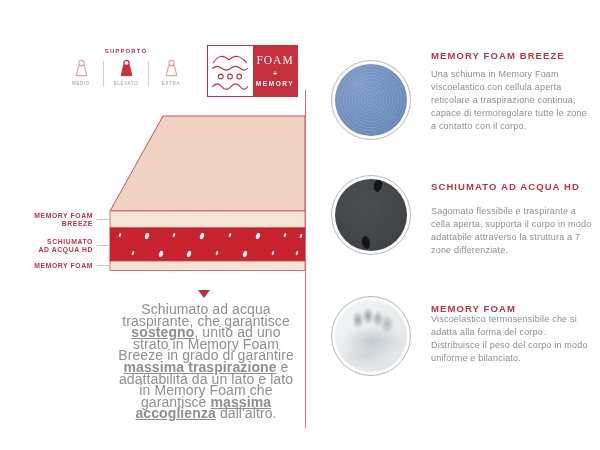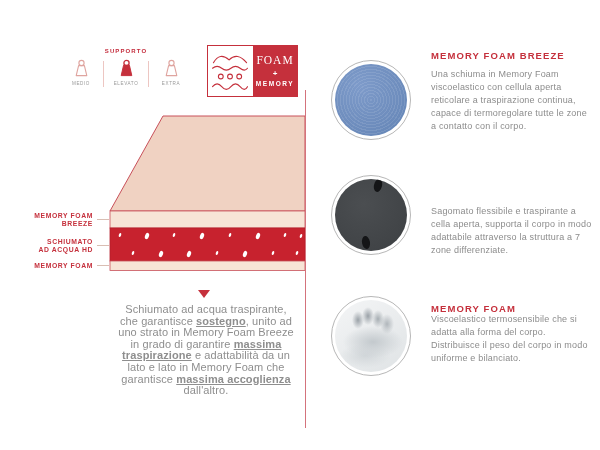--- a/index.html
+++ b/index.html
@@ -30,21 +30,21 @@
   .badge-memory{font-size:6.5px;font-weight:bold;letter-spacing:1.6px;}
 
   
   .layer-label{left:6px;width:87px;text-align:right;color:#c5303c;font-size:6.8px;
                font-weight:bold;letter-spacing:.6px;line-height:8.2px;}
   .ll-1{top:212px;} .ll-2{top:238px;} .ll-3{top:262px;}
 
   
   .triangle{left:198px;top:290px;width:0;height:0;border-left:6px solid transparent;
             border-right:6px solid transparent;border-top:8px solid #c5303c;}
-  .footnote{left:117px;top:304px;width:178px;text-align:center;font-size:11px;
+  .footnote{left:117px;top:304px;width:178px;text-align:center;font-size:14px;
             line-height:11.6px;color:#8e8e8e;letter-spacing:.1px;}
   .footnote .em{font-weight:bold;text-decoration:underline;}
 
   
   .swatch{width:80px;height:80px;border-radius:50%;border:1px solid #b7b7b7;
           background:#fff;box-sizing:border-box;}
   .swatch-inner{position:absolute;left:3px;top:3px;width:72px;height:72px;border-radius:50%;overflow:hidden;}
   .sw-blue .swatch-inner{background-image:
       repeating-radial-gradient(circle at 50% 50%, rgba(255,255,255,.10) 0 1px, rgba(0,0,0,0) 1px 3px),
       radial-gradient(circle at 35% 30%, #7e9bca, #6e8dbd 60%, #6183b4);}
@@ -175,20 +175,21 @@
   </div>
   <div class="abs mat-para p1">Una schiuma in Memory Foam viscoelastico con cellula aperta reticolare a traspirazione continua, capace di termoregolare tutte le zone a contatto con il corpo.</div>
   <div class="abs mat-head h1">MEMORY FOAM BREEZE</div>
 
   <div class="abs swatch s2 sw-dark">
     <div class="swatch-inner">
       <div class="hole hole-1"></div>
       <div class="hole hole-2"></div>
     </div>
   </div>
+  <div class="abs mat-head h2">SCHIUMATO AD ACQUA HD</div>
   <div class="abs mat-para p2">Sagomato flessibile e traspirante a cella aperta, supporta il corpo in modo adattabile attraverso la struttura a 7 zone differenziate.</div>
 
   <div class="abs swatch s3 sw-foam">
     <div class="swatch-inner"></div>
   </div>
   <div class="abs mat-head h3">MEMORY FOAM</div>
   <div class="abs mat-para p3">Viscoelastico termosensibile che si adatta alla forma del corpo. Distribuisce il peso del corpo in modo uniforme e bilanciato.</div>
 
 </div>
 

